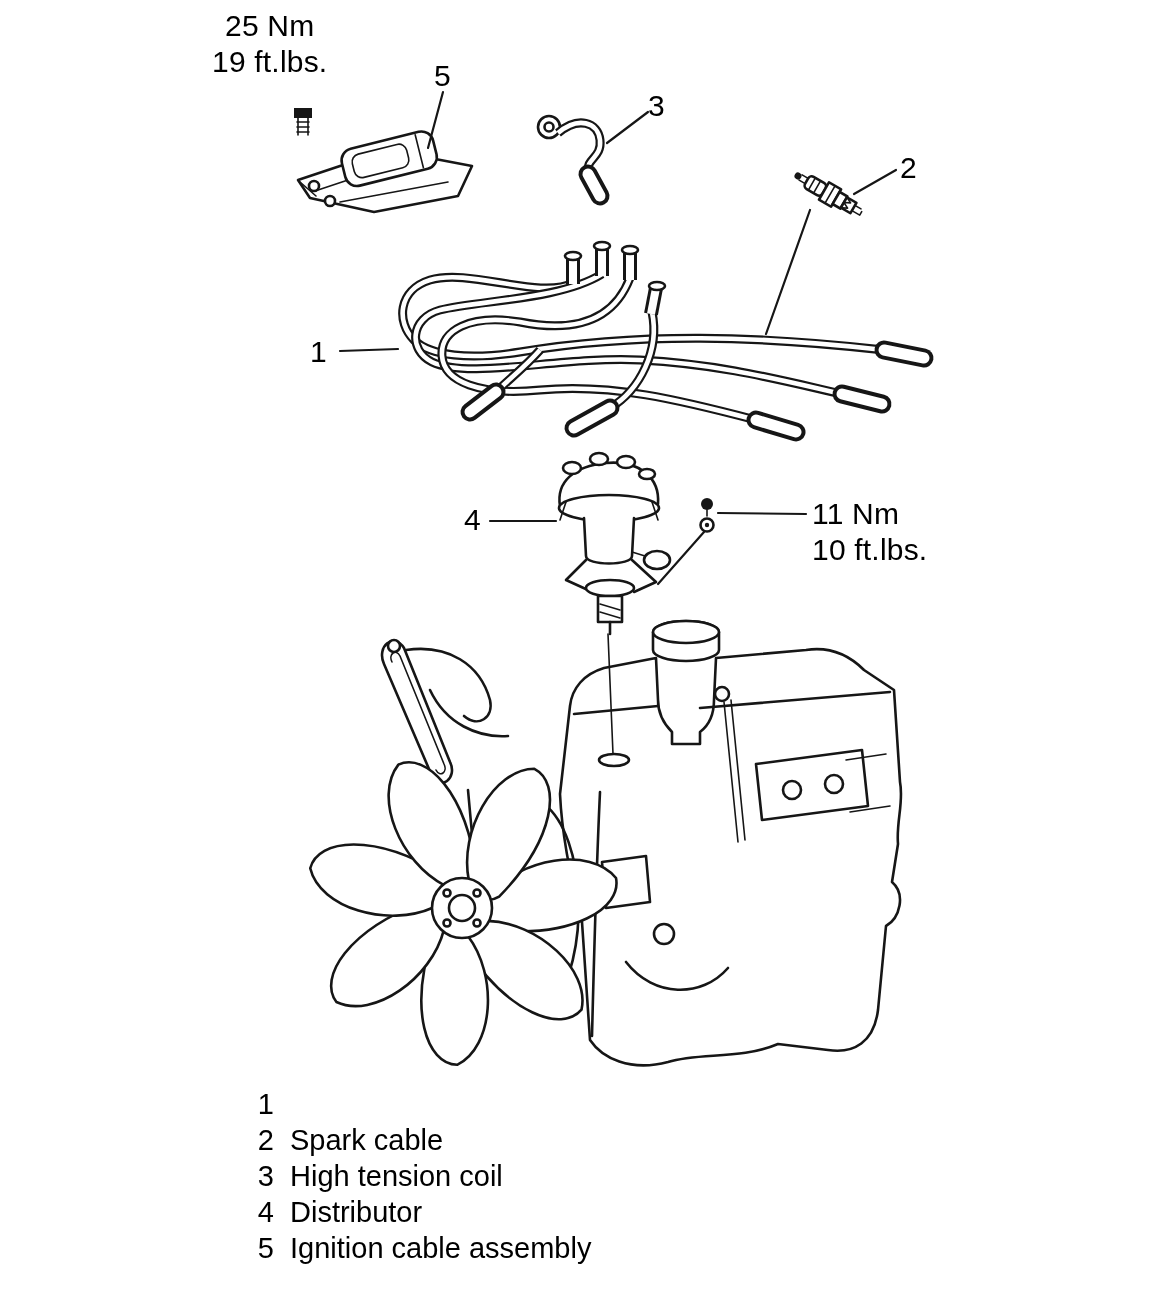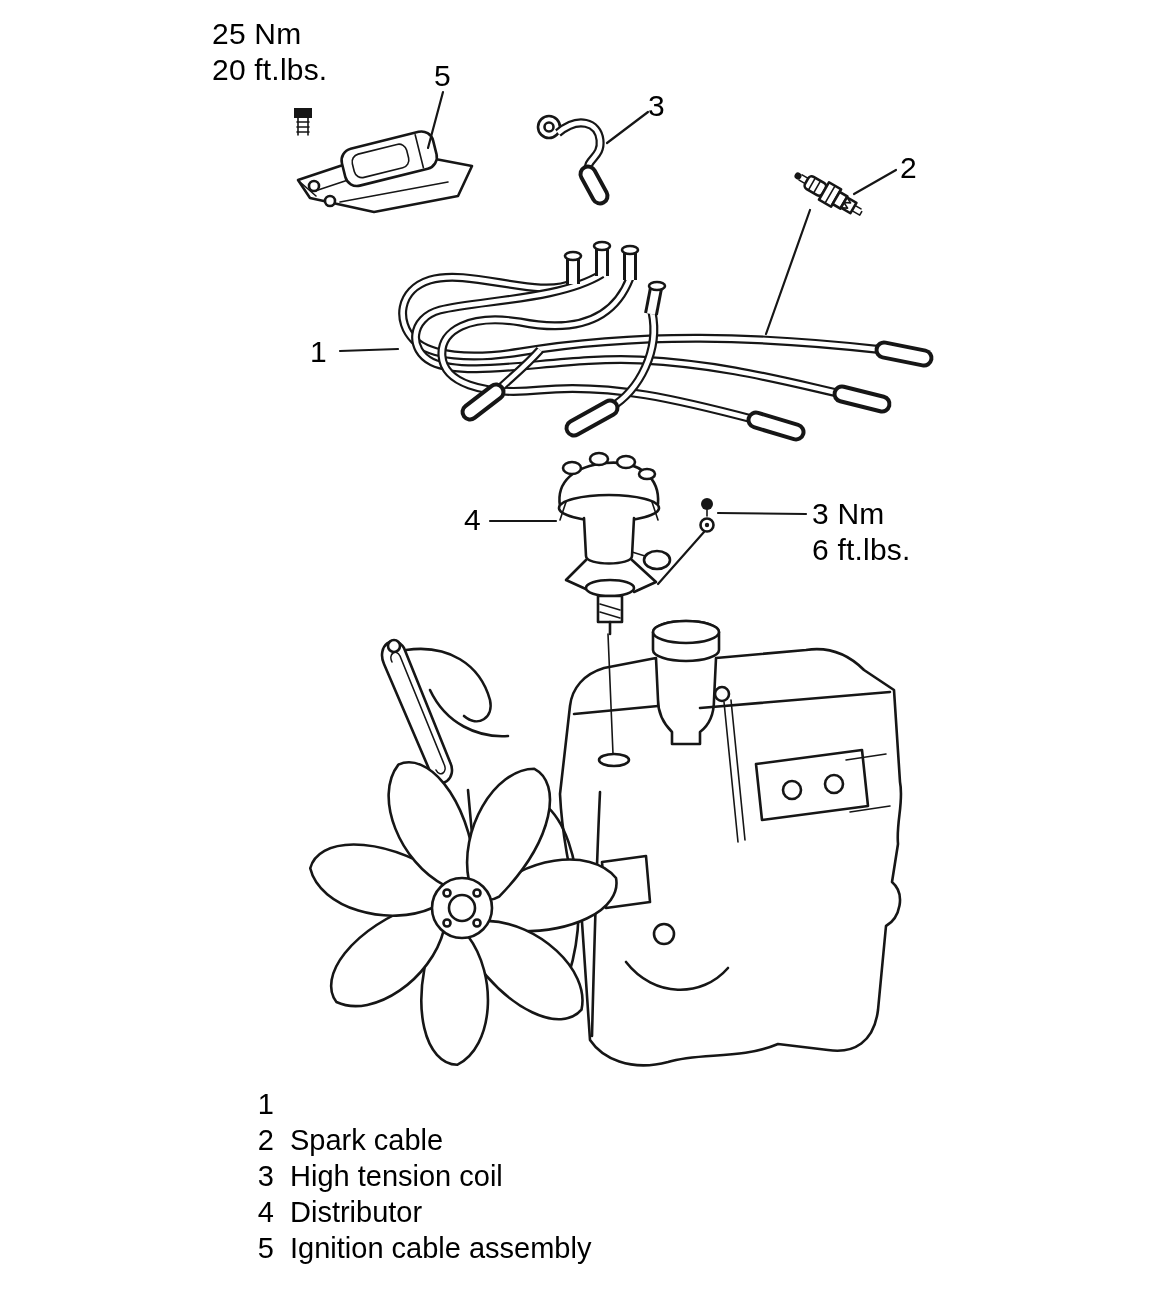--- a/index.html
+++ b/index.html
@@ -213,34 +213,34 @@
       <path class="ld" d="M648,112 L607,143"></path>
       <path class="ld" d="M896,170 L854,194"></path>
       <path class="ld" d="M810,210 L766,334"></path>
       <path class="ld" d="M340,351 L398,349"></path>
       <path class="ld" d="M490,521 L556,521"></path>
       <path class="ld" d="M806,514 L718,513"></path>
       <path class="ld" d="M704,532 L658,584"></path>
     </g>
   </svg>
 
-  <div class="lbl" style="left:212px;top:16px;">
+  <div class="lbl" style="left:212px;top:8px;text-align:center;">
     <div>25 Nm</div>
-    <div>20 ft.lbs.</div>
+    <div>19 ft.lbs.</div>
   </div>
 
   <div class="lbl" style="left:434px;top:58px;">5</div>
   <div class="lbl" style="left:648px;top:88px;">3</div>
   <div class="lbl" style="left:900px;top:150px;">2</div>
   <div class="lbl" style="left:310px;top:334px;">1</div>
   <div class="lbl" style="left:464px;top:502px;">4</div>
 
   <div class="lbl" style="left:812px;top:496px;">
-    <div>3 Nm</div>
-    <div>6 ft.lbs.</div>
+    <div>11 Nm</div>
+    <div>10 ft.lbs.</div>
   </div>
 
   <div class="legend">
     <div class="legend-row">
       <span class="legend-num">1</span>
     </div>
     <div class="legend-row">
       <span class="legend-num">2</span>
       <span class="legend-label">Spark cable</span>
     </div>

